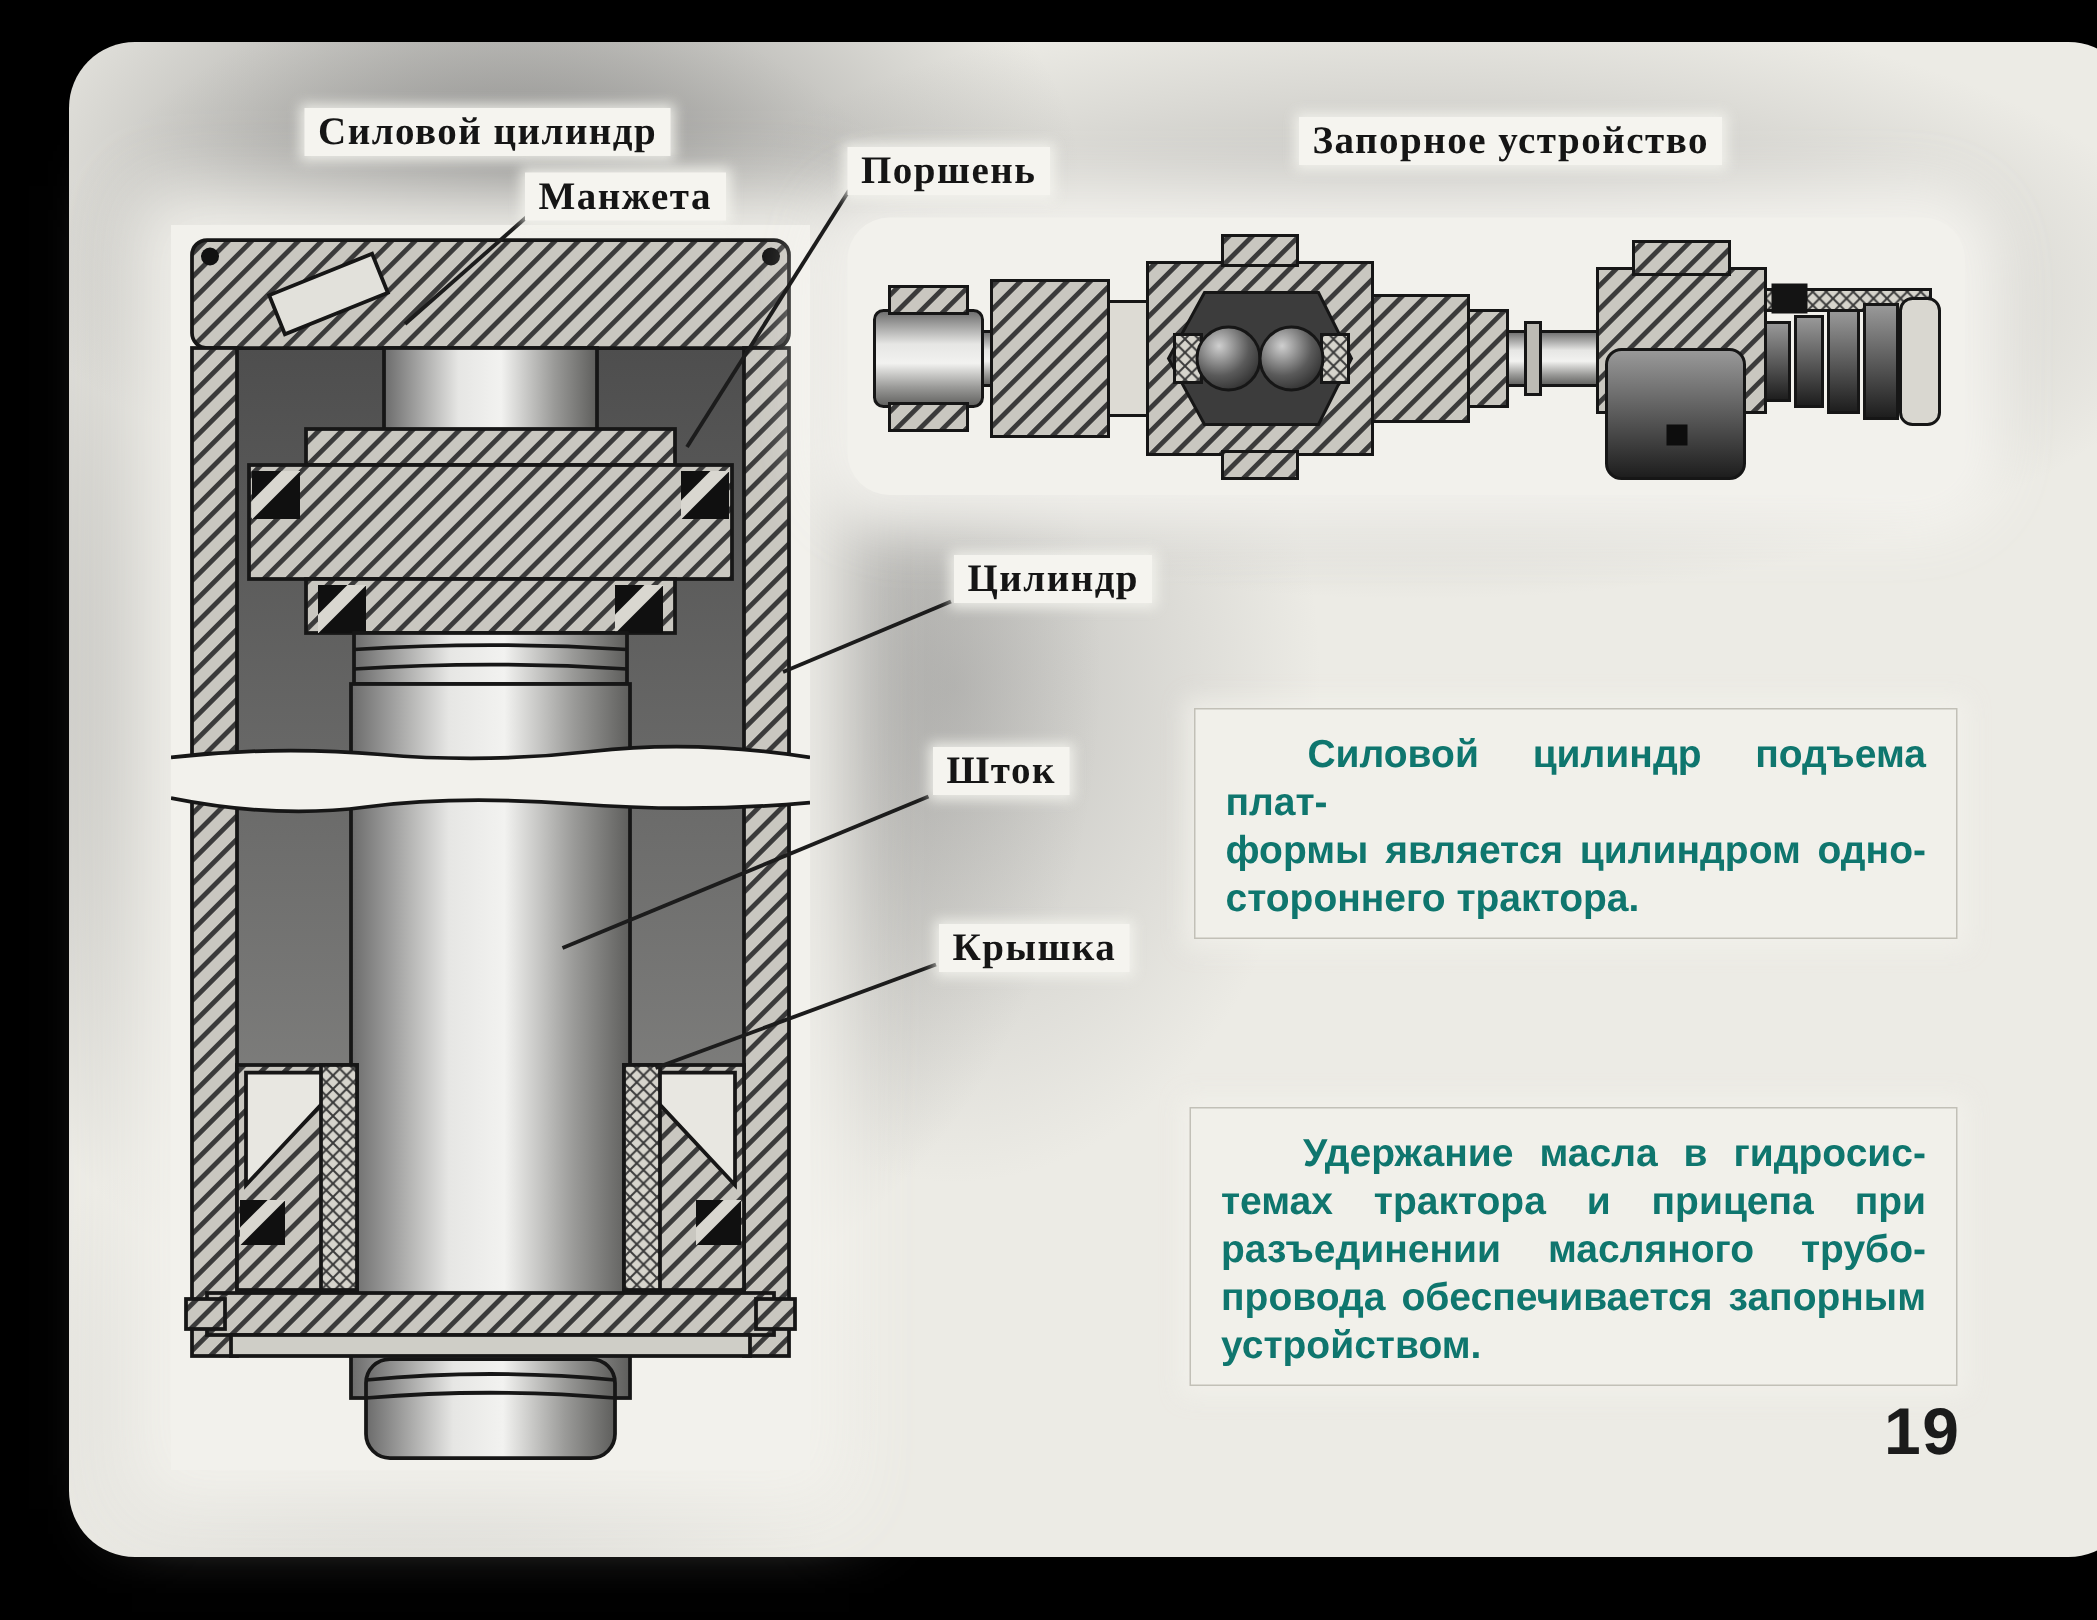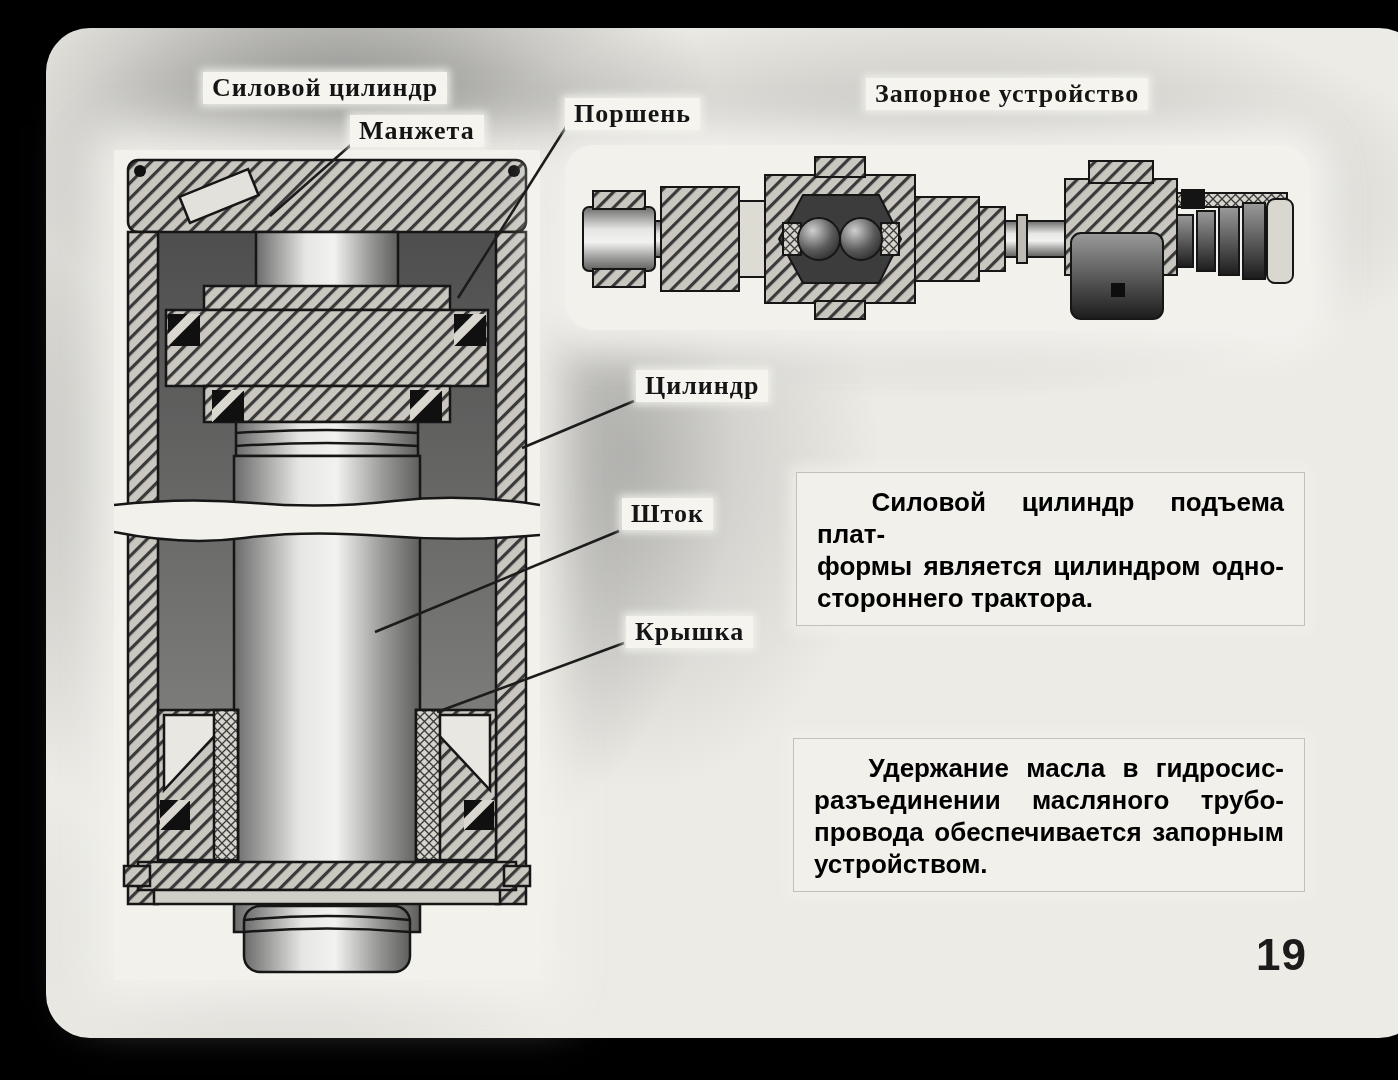--- a/index.html
+++ b/index.html
@@ -36,21 +36,21 @@
   #lock-panel{
     left:519px;top:117px;width:745px;height:185px;border-radius:28px;
     box-shadow:0 0 38px 24px rgba(245,244,240,.9);
   }
   #leaders{position:absolute;left:0;top:0;z-index:20;pointer-events:none;}
   .tb{
     position:absolute;z-index:15;box-sizing:border-box;
     background:#f1f0ea;border:1px solid #c2c0b7;
     padding:13px 20px 11px 20px;
     font-family:"Liberation Sans", sans-serif;font-weight:bold;
-    font-size:26px;line-height:32px;color:#000000;
+    font-size:26px;line-height:32px;color:#0f766e;
     box-shadow:0 0 14px 6px rgba(243,242,237,.7);
   }
   #tb1{left:750px;top:444px;width:509px;}
   #tb2{left:747px;top:710px;width:512px;}
   .tline{width:100%;}
   .tline.just{text-align:justify;text-align-last:justify;}
   .tline.indent{text-indent:2.1em;}
   .pageno{
     position:absolute;left:1210px;top:902px;z-index:15;
     font-family:"Liberation Sans", sans-serif;font-weight:bold;
@@ -255,20 +255,21 @@
   </svg>
 
   <div class="tb" id="tb1">
     <div class="tline just indent">Силовой цилиндр подъема плат-</div>
     <div class="tline just">формы является цилиндром одно-</div>
     <div class="tline">стороннего трактора.</div>
   </div>
 
   <div class="tb" id="tb2">
     <div class="tline just indent">Удержание масла в гидросис-</div>
+    <div class="tline just">темах трактора и прицепа при</div>
     <div class="tline just">разъединении масляного трубо-</div>
     <div class="tline just">провода обеспечивается запорным</div>
     <div class="tline">устройством.</div>
   </div>
 
   <div class="pageno">19</div>
 
 </div>
 
 </body></html>

